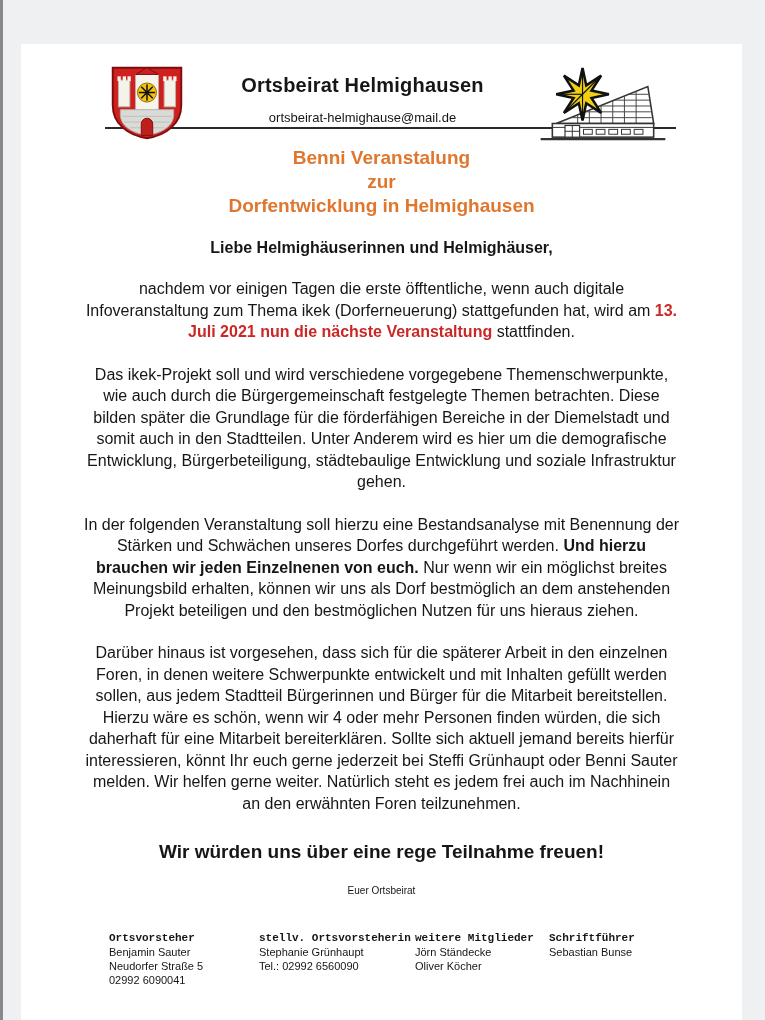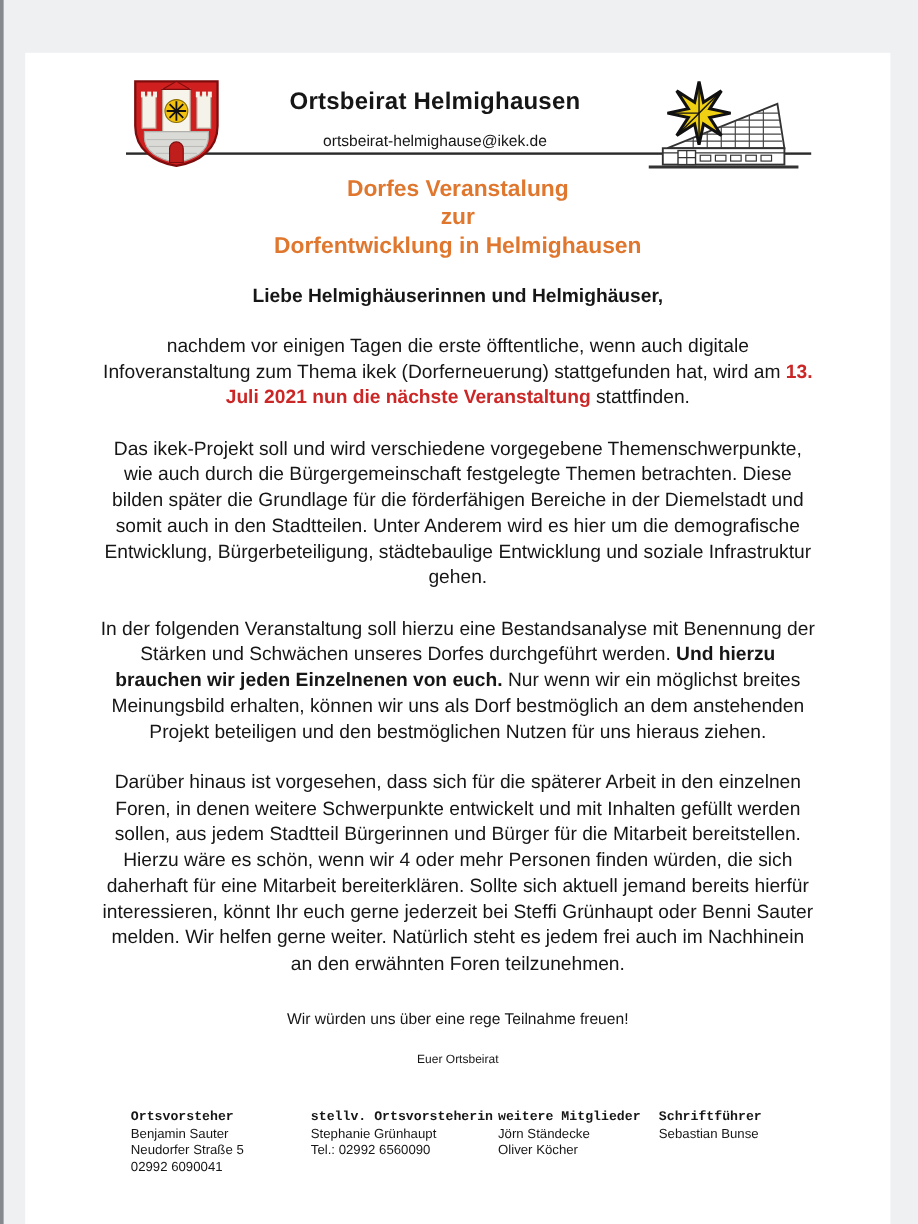--- a/index.html
+++ b/index.html
@@ -35,21 +35,21 @@
   .headline {
     text-align:center; font-weight:700; font-size:19px; line-height:24px;
     margin-top:17px;
   }
   .content { text-align:center; }
   .salutation { font-size:16px; margin-top:21px;font-weight:bold; }
   p.para {
     font-size:16px; line-height:21.5px;
     max-width:596px; margin:21px auto 0 auto;
   }
-  .closing-line { font-size:13px; font-weight:400; margin-top:27px; }
+  .closing-line { font-size:19px; font-weight:700; margin-top:27px; }
   .signoff { font-size:10px; margin-top:22px; }
   .red-bold { font-weight:700; }
   .bold { font-weight:700; }
   footer.contacts {
     display:grid;
     grid-template-columns:150px 156px 134px 1fr;
     padding:0 60px 0 88px;
     margin-top:35px;
     text-align:left;
     font-size:11px; line-height:14px;
@@ -87,21 +87,21 @@
       <g stroke="#b7b7b3" stroke-width="0.8">
         <line x1="16" y1="54" x2="68" y2="54"></line>
         <line x1="18" y1="60" x2="66" y2="60"></line>
         <line x1="24" y1="66" x2="60" y2="66"></line>
       </g>
       <path d="M36,74 V62 a6,6 0 0 1 12,0 V74 Z" fill="#c01d1d" stroke="#7d0d0d" stroke-width="1"></path>
     </svg>
 
     <div class="masthead-center">
       <div class="org-title">Ortsbeirat Helmighausen</div>
-      <div class="org-email">ortsbeirat-helmighause@ikek.de</div>
+      <div class="org-email">ortsbeirat-helmighause@mail.de</div>
     </div>
 
     <svg class="hall-logo" viewBox="0 0 132 78">
       <line x1="2" y1="74" x2="130" y2="74" stroke="#333" stroke-width="2.5"></line>
       <path d="M18,58 L112,20 L118,58 Z" fill="#ffffff" stroke="#333" stroke-width="1.6"></path>
       <g stroke="#444" stroke-width="1">
         <line x1="40" y1="58" x2="40" y2="49"></line>
         <line x1="52" y1="58" x2="52" y2="44"></line>
         <line x1="64" y1="58" x2="64" y2="39"></line>
         <line x1="76" y1="58" x2="76" y2="34.5"></line>
@@ -134,21 +134,21 @@
         <line x1="45" y1="28" x2="45" y2="53"></line>
       </g>
     </svg>
   </header>
 
   <hr class="rule">
 
   <div class="content">
 
     <div class="headline" style="color:#e0772e">
-      <div>Dorfes Veranstalung</div>
+      <div>Benni Veranstalung</div>
       <div>zur</div>
       <div>Dorfentwicklung in Helmighausen</div>
     </div>
 
     <p class="salutation">Liebe Helmighäuserinnen und Helmighäuser,</p>
 
     <p class="para"><span>nachdem vor einigen Tagen die erste öfftentliche, wenn auch digitale Infoveranstaltung zum Thema ikek (Dorferneuerung) stattgefunden hat, wird am </span><span class="red-bold" style="color:#cb2727">13. Juli 2021 nun die nächste Veranstaltung</span><span> stattfinden.</span></p>
 
     <p class="para">Das ikek-Projekt soll und wird verschiedene vorgegebene Themenschwerpunkte, wie auch durch die Bürgergemeinschaft festgelegte Themen betrachten. Diese bilden später die Grundlage für die förderfähigen Bereiche in der Diemelstadt und somit auch in den Stadtteilen. Unter Anderem wird es hier um die demografische Entwicklung, Bürgerbeteiligung, städtebaulige Entwicklung und soziale Infrastruktur gehen.</p>
 

